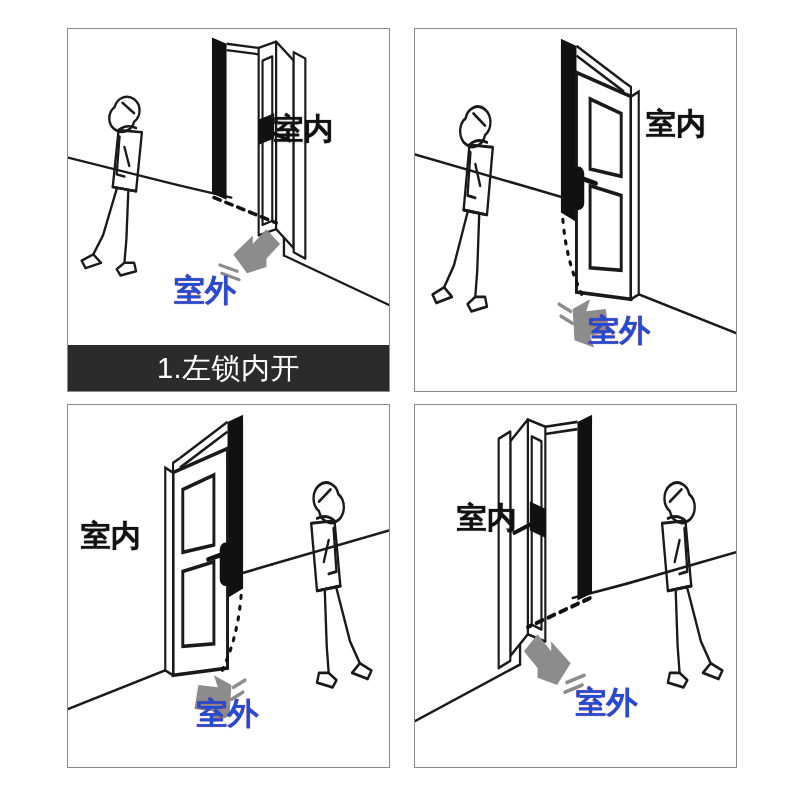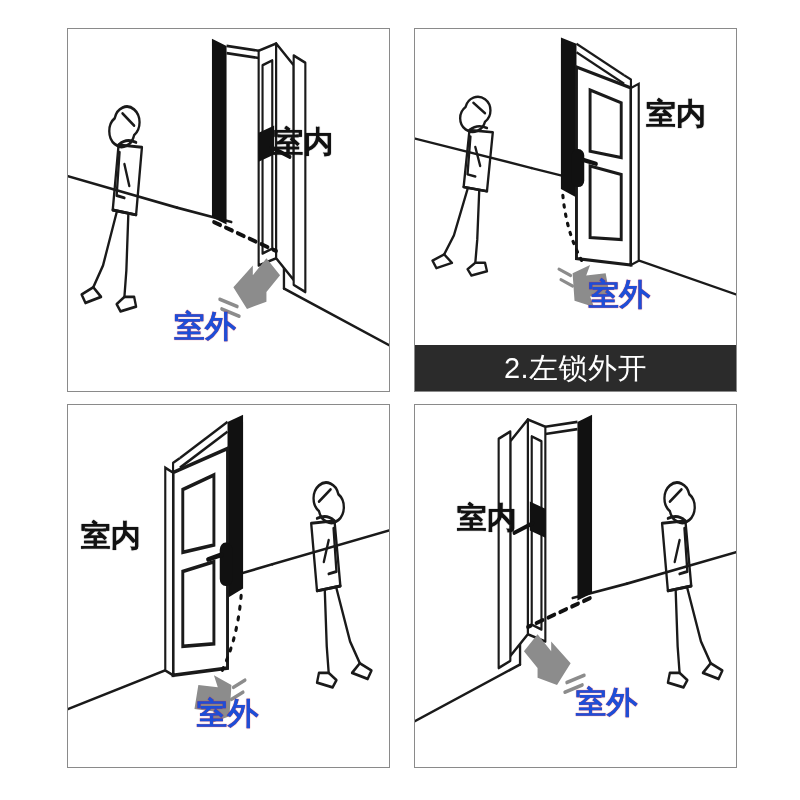--- a/index.html
+++ b/index.html
@@ -135,20 +135,21 @@
             <path d="M62,154 L60,200 L58,222"></path>
 
             <path d="M26,214 L14,220 L18,227 L34,222 Z"></path>
             <path d="M58,222 L50,228 L54,234 L70,230 L68,222 Z"></path>
           </g>
         </svg>
 
         <span class="lbl lbl-in" style="left:64%;top:27%;">室内</span>
         <span class="lbl lbl-out" style="left:33%;top:78%;">室外</span>
       </div>
+      <div class="caption">1.左锁内开</div>
     </div>
 
     <div class="panel">
       <div class="scene">
         <svg viewBox="0 0 330 300" preserveAspectRatio="none">
           <g fill="none" stroke="#1a1a1a" stroke-width="2.2" stroke-linecap="round" stroke-linejoin="round">
             <path d="M0 104 L120 132"></path>
             <path d="M120 132 L154 140"></path>
             <path d="M215 215 L330 252"></path>
             <path d="M215 62 L215 215" stroke-width="2.4"></path>
@@ -197,21 +198,20 @@
             <path d="M54,152 L40,196 L30,214"></path>
             <path d="M66,154 L64,200 L62,222"></path>
             <path d="M30,214 L18,220 L22,227 L38,222 Z"></path>
             <path d="M62,222 L54,228 L58,234 L74,230 L72,222 Z"></path>
           </g>
         </svg>
 
         <span class="lbl lbl-in" style="left:72%;top:22%;">室内</span>
         <span class="lbl lbl-out" style="left:54%;top:79%;">室外</span>
       </div>
-      <div class="caption">2.左锁外开</div>
     </div>
 
     <div class="panel">
       <div class="scene">
         <svg viewBox="0 0 330 300" preserveAspectRatio="none">
           <g transform="translate(330,0) scale(-1,1)">
             <g fill="none" stroke="#1a1a1a" stroke-width="2.2" stroke-linecap="round" stroke-linejoin="round">
               <path d="M0 104 L120 132"></path>
               <path d="M120 132 L154 140"></path>
               <path d="M215 215 L330 252"></path>

